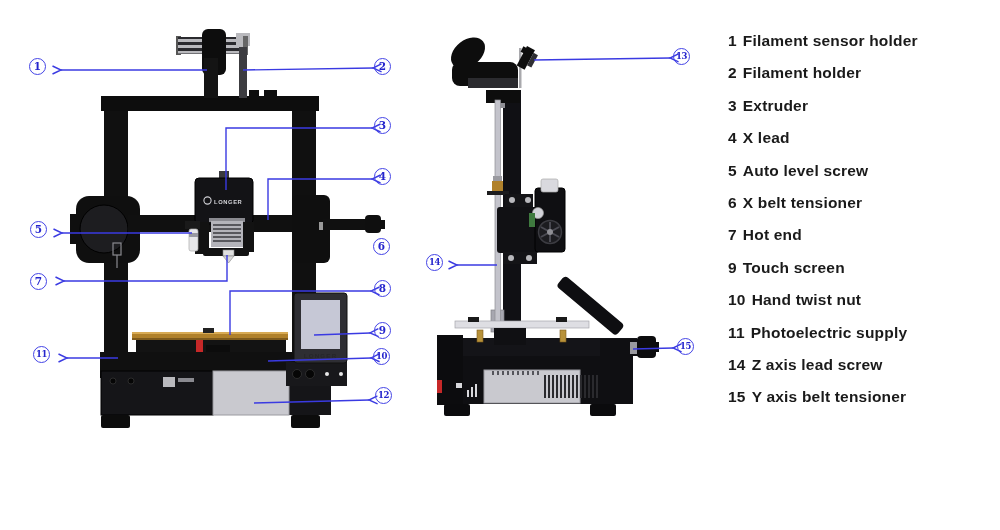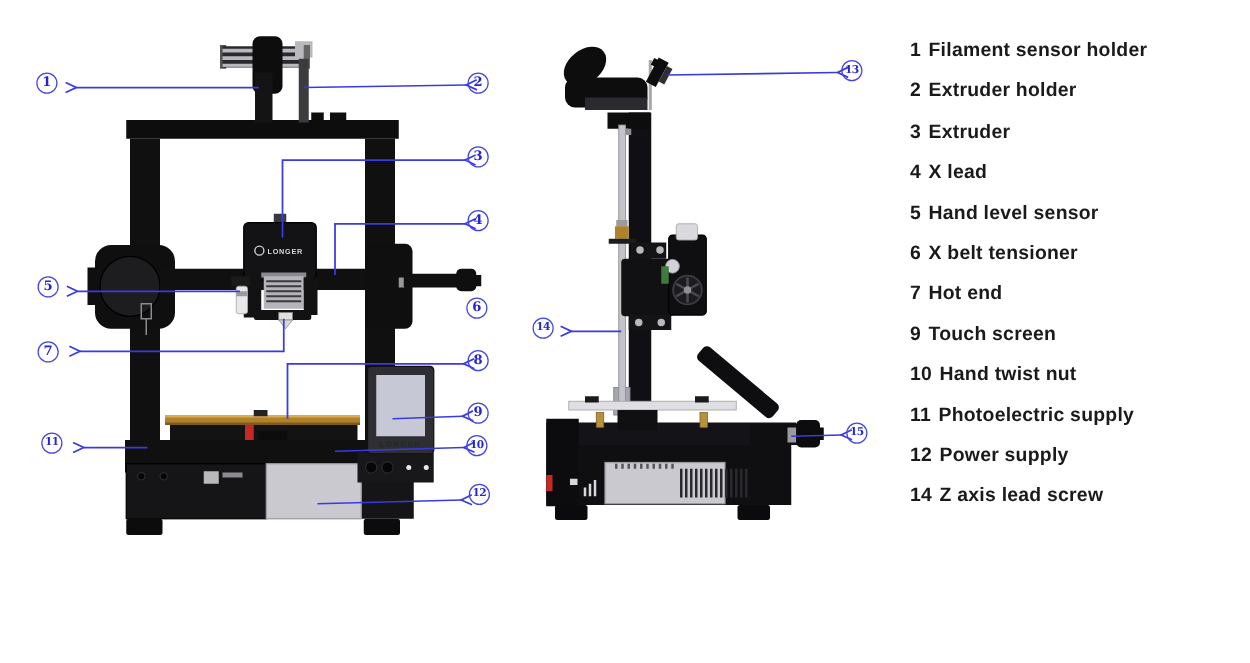--- a/index.html
+++ b/index.html
@@ -265,31 +265,31 @@
         <polyline points="118,358 67,358" class="callout-line" marker-end="url(#ah)"></polyline>
         <polyline points="254,403 369,400" class="callout-line" marker-end="url(#ah)"></polyline>
         <polyline points="534,60 670,58" class="callout-line" marker-end="url(#ah)"></polyline>
         <polyline points="497,265 457,265" class="callout-line" marker-end="url(#ah)"></polyline>
         <polyline points="633,349 673,348" class="callout-line" marker-end="url(#ah)"></polyline>
       </g>
   </svg>
 
   <div class="legend">
       <div class="legend-item"><span class="lnum">1</span><span>Filament sensor holder</span></div>
-      <div class="legend-item"><span class="lnum">2</span><span>Extruder holder</span></div>
+      <div class="legend-item"><span class="lnum">2</span><span>Filament holder</span></div>
       <div class="legend-item"><span class="lnum">3</span><span>Extruder</span></div>
       <div class="legend-item"><span class="lnum">4</span><span>X lead</span></div>
-      <div class="legend-item"><span class="lnum">5</span><span>Hand level sensor</span></div>
+      <div class="legend-item"><span class="lnum">5</span><span>Auto level screw</span></div>
       <div class="legend-item"><span class="lnum">6</span><span>X belt tensioner</span></div>
       <div class="legend-item"><span class="lnum">7</span><span>Hot end</span></div>
       <div class="legend-item"><span class="lnum">9</span><span>Touch screen</span></div>
       <div class="legend-item"><span class="lnum">10</span><span>Hand twist nut</span></div>
       <div class="legend-item"><span class="lnum">11</span><span>Photoelectric supply</span></div>
-      <div class="legend-item"><span class="lnum">12</span><span>Power supply</span></div>
       <div class="legend-item"><span class="lnum">14</span><span>Z axis lead screw</span></div>
+      <div class="legend-item"><span class="lnum">15</span><span>Y axis belt tensioner</span></div>
     </div>
 
 <div class="callout" title="Filament sensor holder" style="left: 29px; top: 58px;">1</div>
     <div class="callout" title="Filament holder" style="left: 374px; top: 58px;">2</div>
     <div class="callout" title="Extruder" style="left: 374px; top: 117px;">3</div>
     <div class="callout" title="X axis" style="left: 374px; top: 168px;">4</div>
     <div class="callout" title="Auto level sensor" style="left: 30px; top: 221px;">5</div>
     <div class="callout" title="X belt tensioner" style="left: 373px; top: 238px;">6</div>
     <div class="callout" title="Hot end" style="left: 30px; top: 273px;">7</div>
     <div class="callout" title="Hot bed" style="left: 374px; top: 280px;">8</div>

